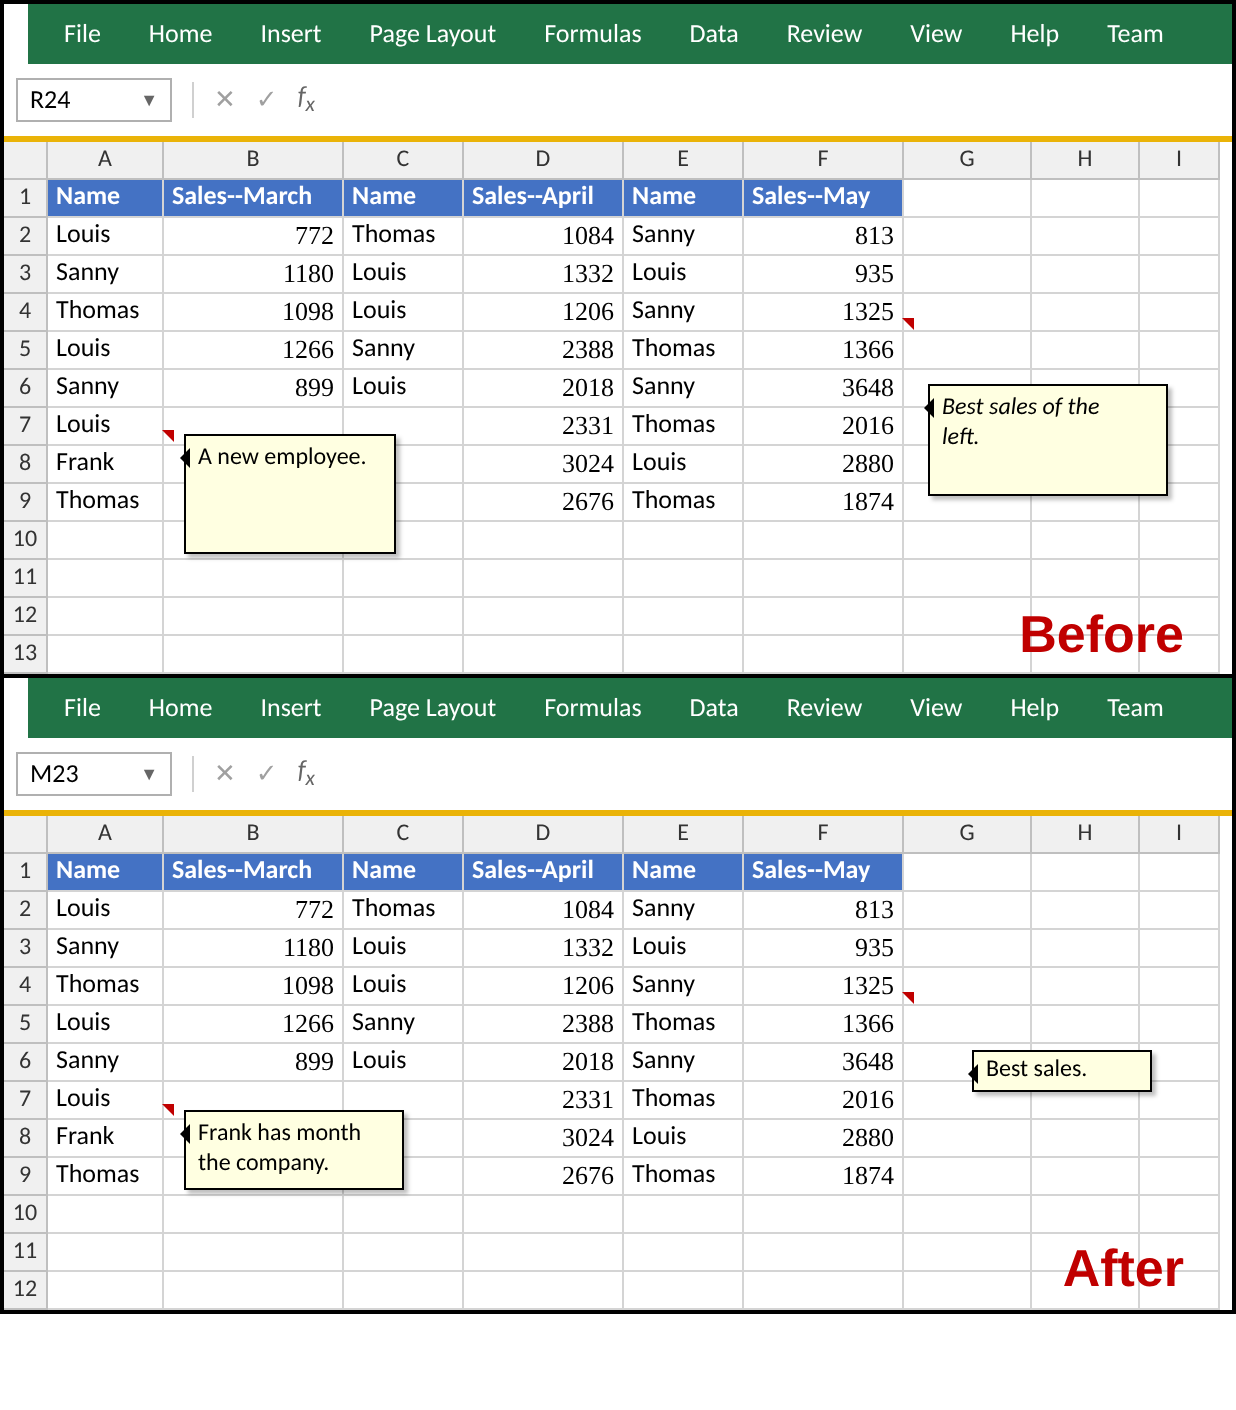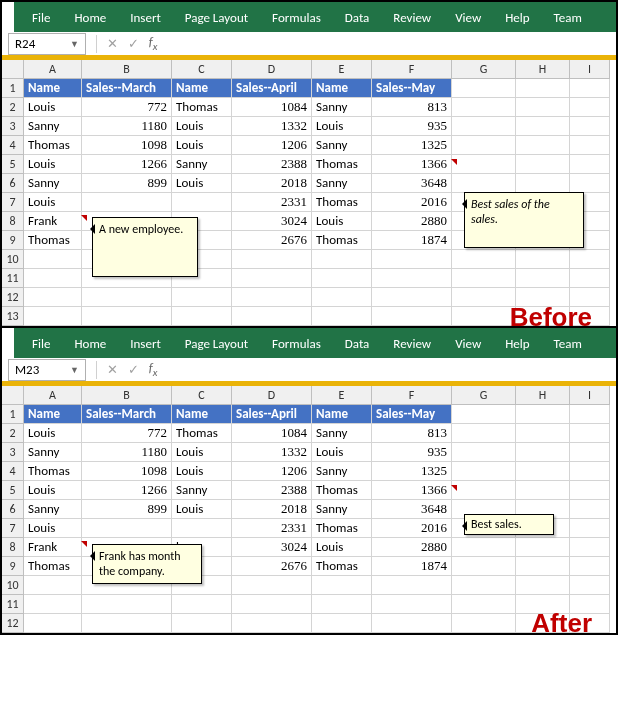--- a/index.html
+++ b/index.html
@@ -31,23 +31,23 @@
     display: flex;
     align-items: center;
     cursor: pointer;
   }
 
   
   .fbar {
     display: flex;
     align-items: center;
     height: 28px;
-    border-bottom: 5px solid #eab308;
+    border-bottom: 3px solid #eab308;
     background: #fff;
-    padding: 2px 6px;
+    padding: 18px 6px;
   }
   .namebox {
     width: 78px;
     height: 22px;
     border: 1px solid #b0b0b0;
     background: #fff;
     display: flex;
     align-items: center;
     padding: 0 6px;
     font-size: 13px;
@@ -315,21 +315,21 @@
     </div>
 
   <span class="red-tri" style="top:213px; left:79px;"></span>
   <div class="comment" style="top:215px; left:90px; width:106px; height:60px;">
     <span>A new employee.</span>
   </div>
 
   <span class="red-tri" style="top:157px; left:449px;"></span>
   <div class="comment" style="top:190px; left:462px; width:120px; height:56px;font-style:italic;">
     <span>Best sales of the</span><br>
-    <span>sales.</span>
+    <span>left.</span>
   </div>
 
   <div class="biglabel" style="top:300px;">Before</div>
 </div>
 
 <div class="panel divider">
   <div class="ribbon">
     <div class="tab">File</div>
     <div class="tab">Home</div>
     <div class="tab">Insert</div>
@@ -489,18 +489,18 @@
       <div class="cell"></div>
     </div>
 
   <span class="red-tri" style="top:213px; left:79px;"></span>
   <div class="comment" style="top:216px; left:90px; width:110px;">
     <span>Frank has month</span><br>
     <span>the company.</span>
   </div>
 
   <span class="red-tri" style="top:157px; left:449px;"></span>
-  <div class="comment" style="top:186px; left:462px; width:90px; padding:2px 6px;">
+  <div class="comment" style="top:186px; left:484px; width:90px; padding:2px 6px;">
     <span>Best sales.</span>
   </div>
 
   <div class="biglabel" style="top:280px;">After</div>
 </div>
 
 </body></html>

